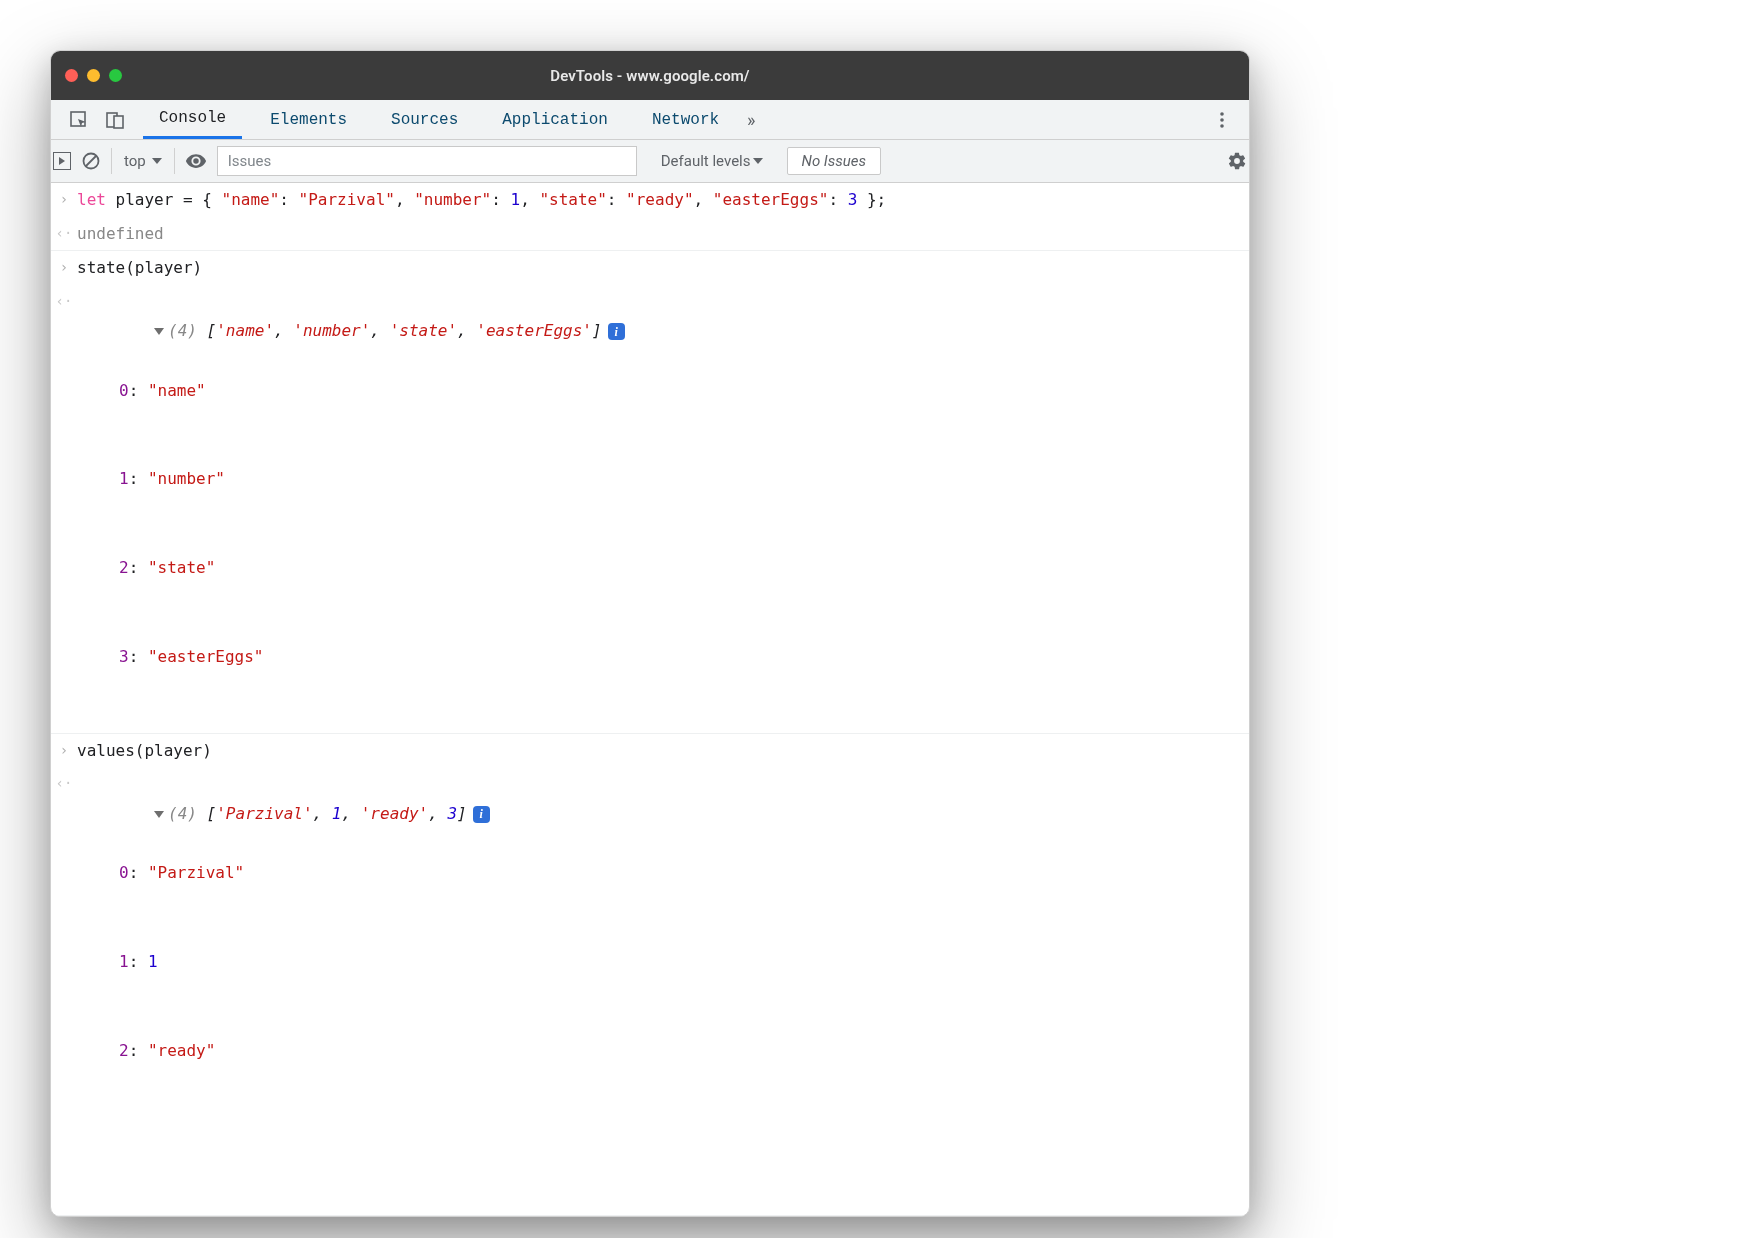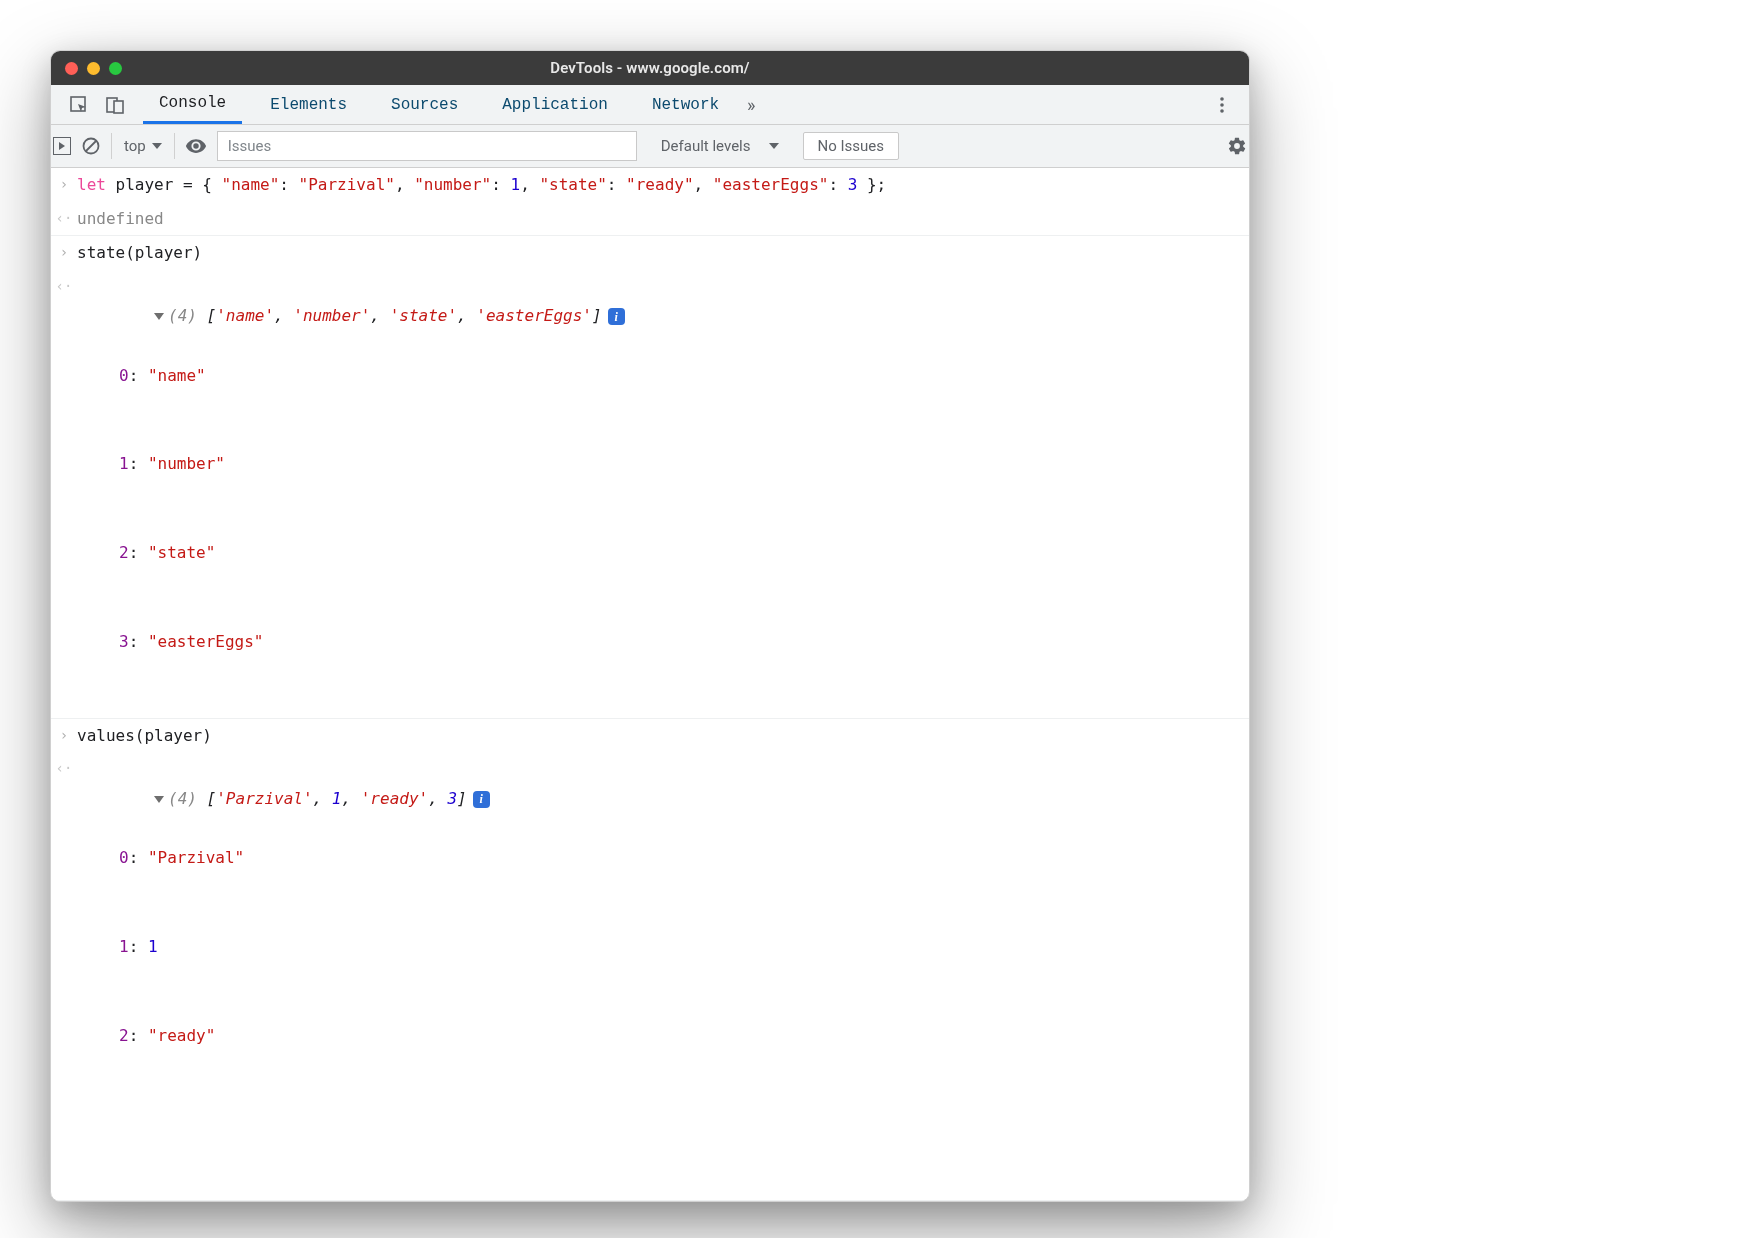--- a/index.html
+++ b/index.html
@@ -13,21 +13,21 @@
     width: 1200px;
     border-radius: 10px;
     overflow: hidden;
     box-shadow: 0 30px 80px rgba(0,0,0,0.35), 0 10px 30px rgba(0,0,0,0.2);
     background: #fff;
     border: 1px solid #d0d0d0;
   }
   .titlebar {
     background: #3b3b3b;
     color: #e8e8e8;
-    height: 34px;
+    height: 49px;
     display: flex;
     align-items: center;
     padding: 0 14px;
     position: relative;
   }
   .traffic { display: flex; gap: 9px; }
   .dot { width: 13px; height: 13px; border-radius: 50%; }
   .dot.red { background: #ff5f57; }
   .dot.yellow { background: #febc2e; }
   .dot.green { background: #28c840; }
@@ -57,22 +57,22 @@
     display:flex; align-items:center; gap:10px;
     background:#f1f3f4; border-bottom:1px solid #cfcfcf;
     padding:6px 2px; font-size:15px; color:#5f6368;
   }
   .subbar .sq { border:1.5px solid #5f6368; width:18px; height:18px; display:flex; align-items:center; justify-content:center; font-size:10px;}
   .ctx-sel { display:flex; align-items:center; gap:6px; padding:0 12px; border-left:1px solid #d0d0d0; border-right:1px solid #d0d0d0; height:26px;}
   .filter {
     flex:0 0 420px; border:1px solid #c9c9c9; background:#fff; height:30px;
     padding:0 10px; font-size:15px; color:#5f6368; display:flex; align-items:center;
   }
-  .levels { display:flex; align-items:center; gap:18px; padding:0 14px;}
-  .issues { border:1px solid #c9c9c9; background:#fff; padding:4px 14px; border-radius:2px; font-size:15px;}
+  .levels { display:flex; align-items:center; gap:2px; padding:0 14px;}
+  .issues { border:1px solid #c9c9c9; background:#fff; padding:4px 14px; border-radius:2px; font-size:15px;font-style:italic;}
   .console {
     font-family: Menlo, Consolas, monospace;
     font-size: 16px;
     line-height: 1.85;
     color:#202124;
   }
   .row { display:flex; border-bottom:1px solid #eef0f1; padding:2px 0;}
   .gutter { width:26px; text-align:center; color:#b0b0b0; font-size:14px; padding-top:2px; flex-shrink:0;}
   .content { flex:1; padding-right:10px; white-space:pre; overflow:hidden;}
   .kw { color:#ec4899; }

